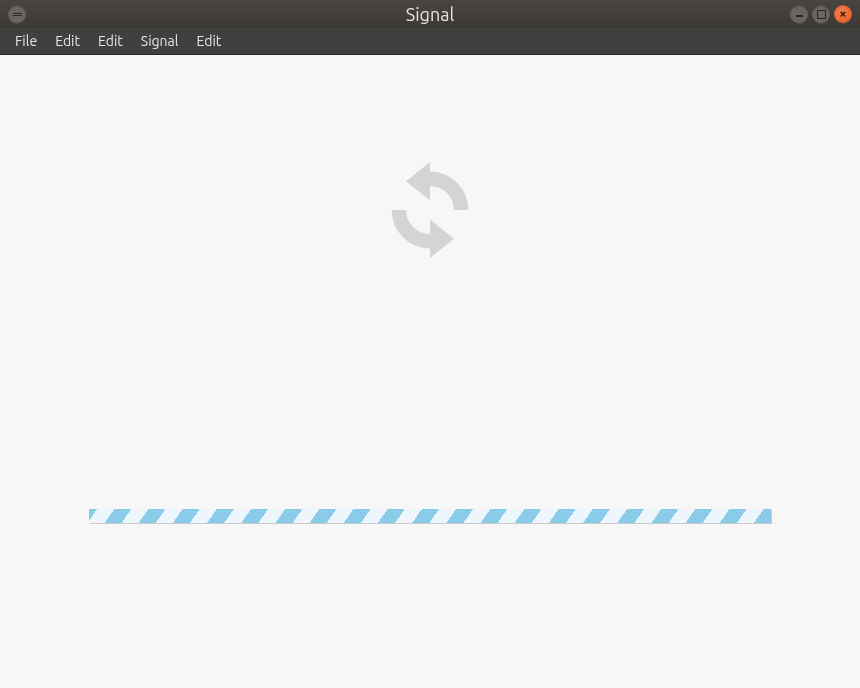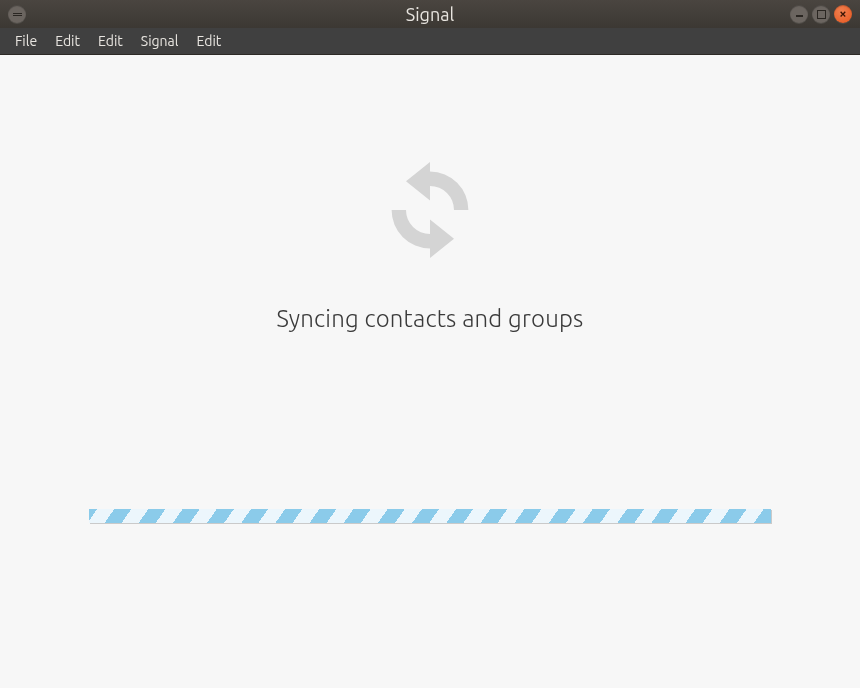--- a/index.html
+++ b/index.html
@@ -177,17 +177,16 @@
   <div class="menu-item">Edit</div>
 </div>
 
 <div class="content">
   <svg class="sync-icon" viewBox="0 0 100 100">
     <g fill="#d4d4d4">
       <path d="M 50 18 A 32 32 0 0 1 82 50 L 70 50 A 20 20 0 0 0 50 30 L 50 42 L 30 26 L 50 10 Z"></path>
       <path d="M 50 82 A 32 32 0 0 1 18 50 L 30 50 A 20 20 0 0 0 50 70 L 50 58 L 70 74 L 50 90 Z"></path>
     </g>
   </svg>
-  <div class="sync-text">Syncing contacts and groups</div>
   <div class="progress-wrap">
     <div class="progress-bar"></div>
   </div>
 </div>
 
 </body></html>

